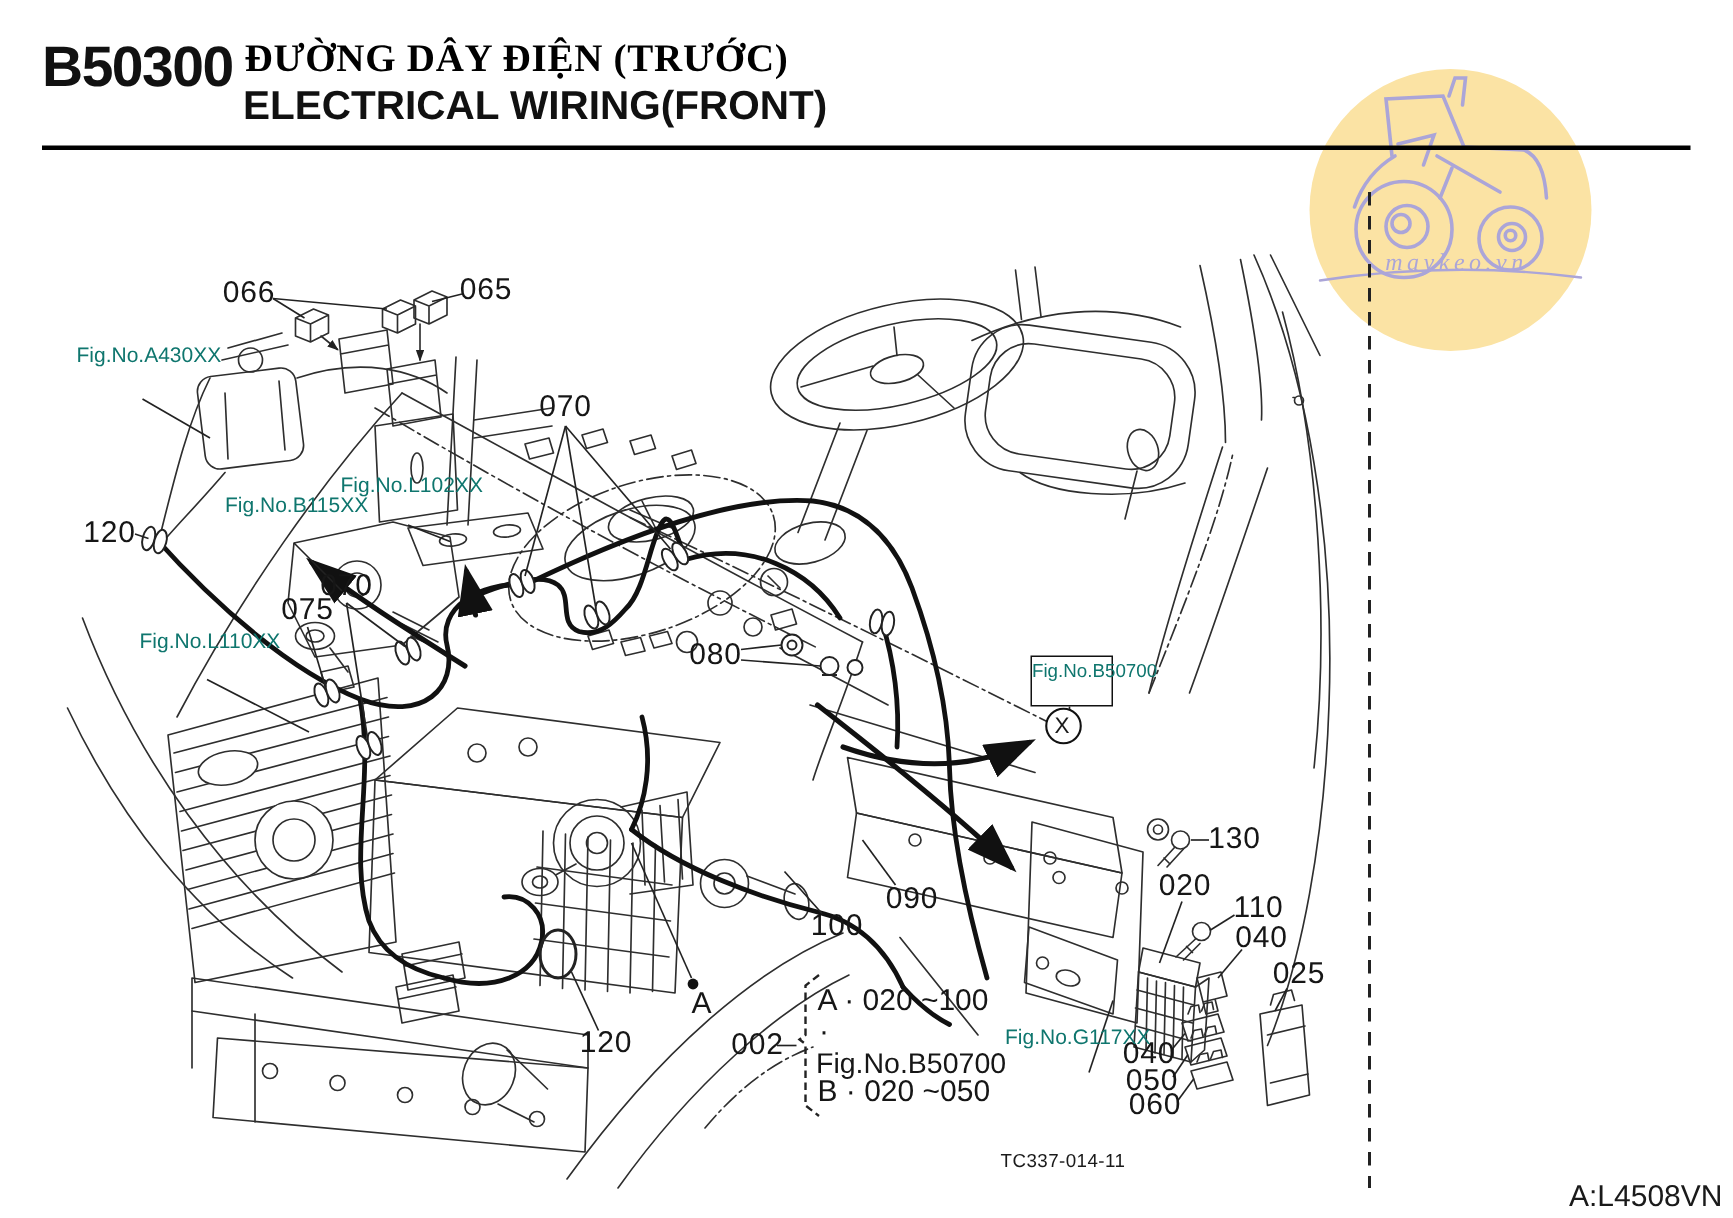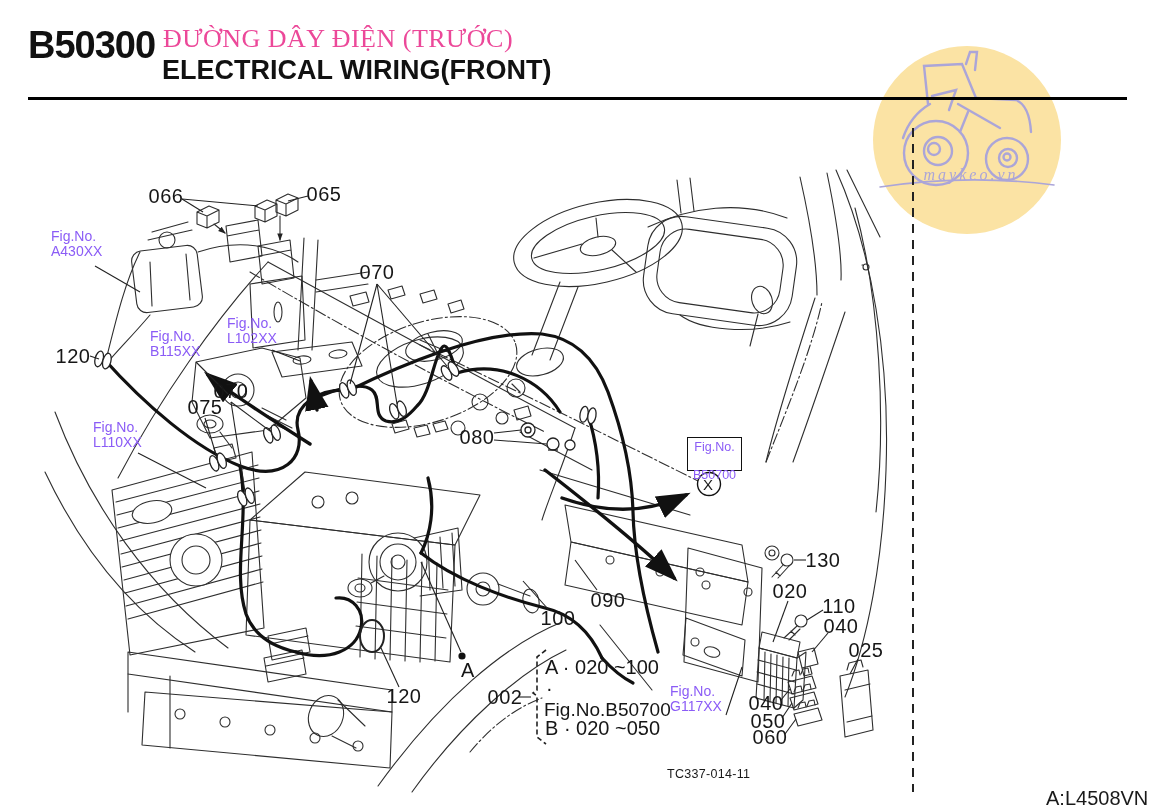--- a/index.html
+++ b/index.html
@@ -1,38 +1,38 @@
 <!DOCTYPE html>
 <html><head>
 <meta charset="utf-8">
 <style>
   html,body{margin:0;padding:0;background:#ffffff;}
   #page{position:relative;width:1155px;height:812px;background:#fff;overflow:hidden;
         font-family:"Liberation Sans",sans-serif;color:#1a1a1a;}
   .abs{position:absolute;}
   
   #code{left:28px;top:24px;font-size:38px;font-weight:bold;letter-spacing:-1px;color:#111;text-align:right;}
-  #title-vi{left:163px;top:24px;font-size:26px;font-weight:normal;
-            font-family:"Liberation Serif",serif;letter-spacing:.5px;color:#ec4899;white-space:nowrap;}
+  #title-vi{left:163px;top:24px;font-size:26px;font-weight:bold;
+            font-family:"Liberation Serif",serif;letter-spacing:.5px;color:#000000;white-space:nowrap;}
   #title-en{left:162px;top:55px;font-size:27px;font-weight:bold;letter-spacing:0;color:#111;white-space:nowrap;}
   #rule{left:28px;top:97px;width:1099px;height:3px;background:#000;z-index:3;}
   
   #wm{left:871px;top:44px;width:192px;height:192px;z-index:0;}
   
   #art{left:0;top:0;z-index:2;}
   
   .callout{position:absolute;z-index:4;font-size:20px;color:#161616;transform:translate(-50%,-50%);
            white-space:nowrap;letter-spacing:.5px;}
   
-  .figref{position:absolute;z-index:4;font-size:14px;line-height:15px;color:#8b5cf6;
-          display:flex;flex-direction:column;}
+  .figref{position:absolute;z-index:4;font-size:14px;line-height:15px;color:#0f766e;
+          display:flex;flex-direction:row;}
   .figref .code{text-underline-offset:2px;}
   #figref-b50700{left:687px;top:437px;width:53px;height:30px;border:1.4px solid #111;background:#fff;
                  font-size:12.5px;line-height:14px;text-align:center;padding-top:2px;}
-  #figref-b50700 .code{text-decoration:none;margin-top:14px;}
+  #figref-b50700 .code{text-decoration:none;}
   #xref-label{left:708px;top:484px;font-size:15px;z-index:4;transform:translate(-50%,-50%);}
   
   .note{position:absolute;z-index:4;font-size:20px;color:#161616;white-space:nowrap;}
   #note-l2{font-size:19px;}
   #footnote{left:667px;top:727px;font-size:12.5px;letter-spacing:.3px;margin-top:40px;}
   #docref{left:1046px;top:787px;font-size:20px;}
   #wm-text{font-style:italic;font-family:"Liberation Serif",serif;}
 </style>
 </head>
 <body>

